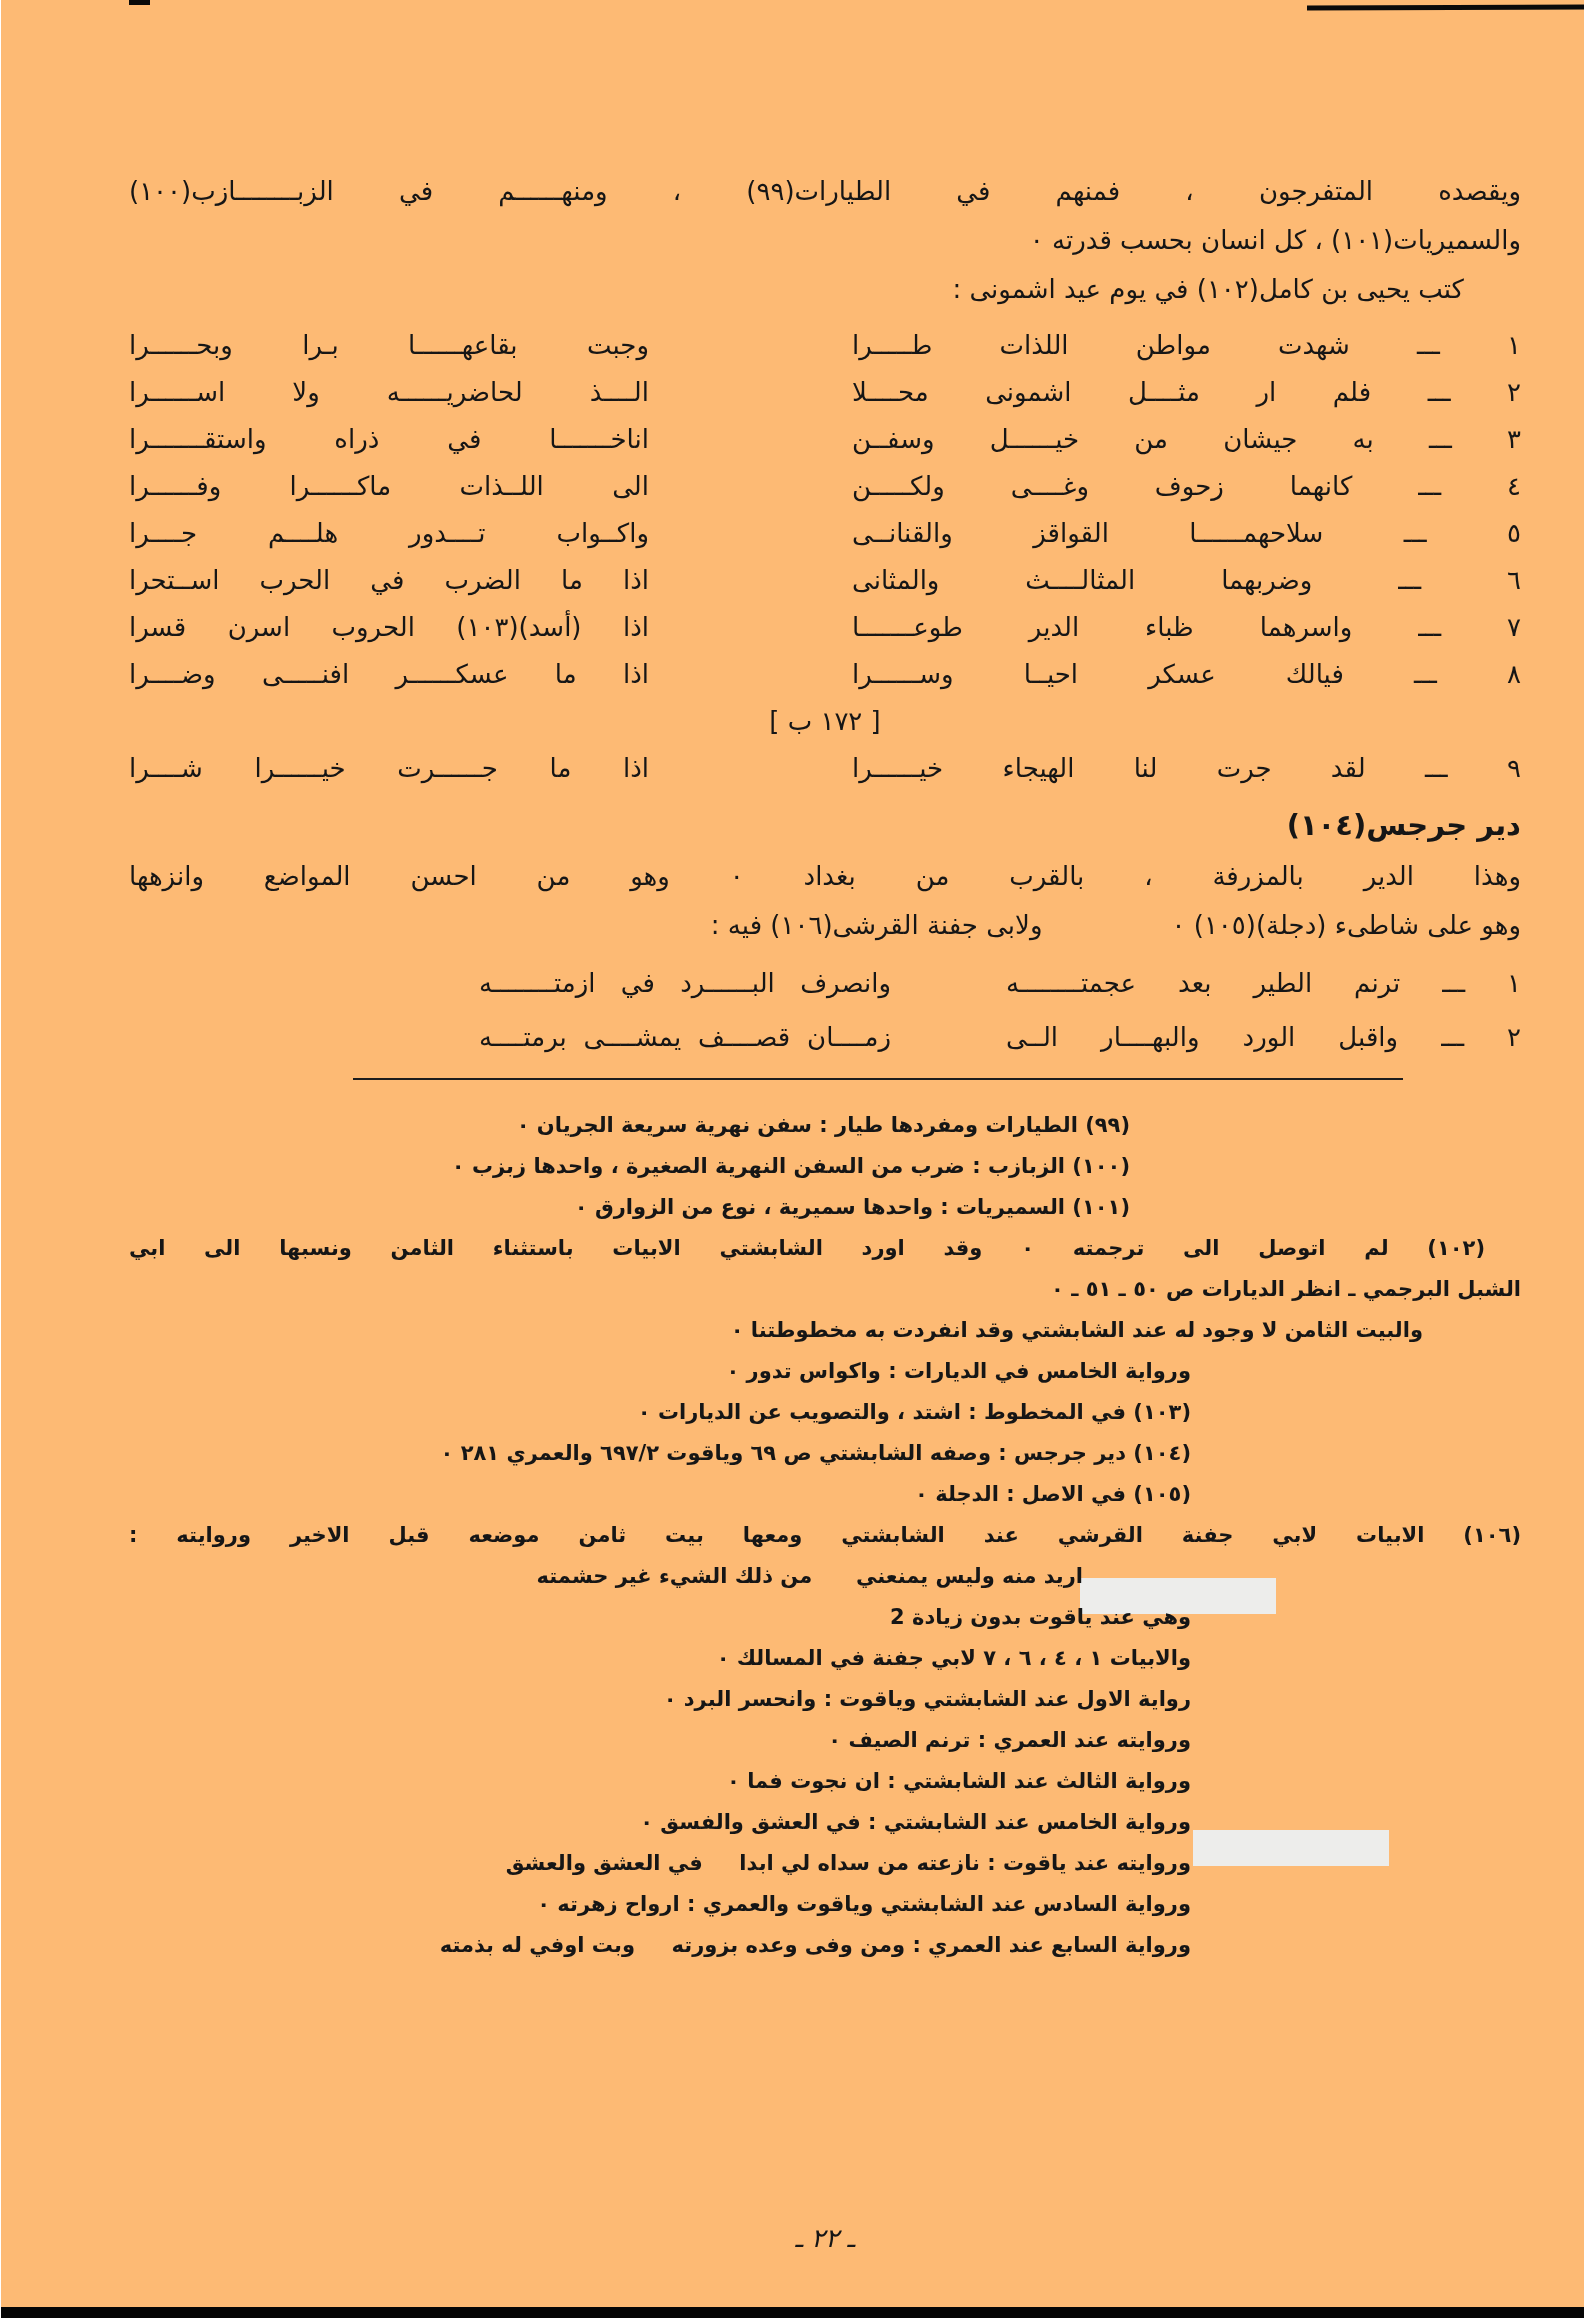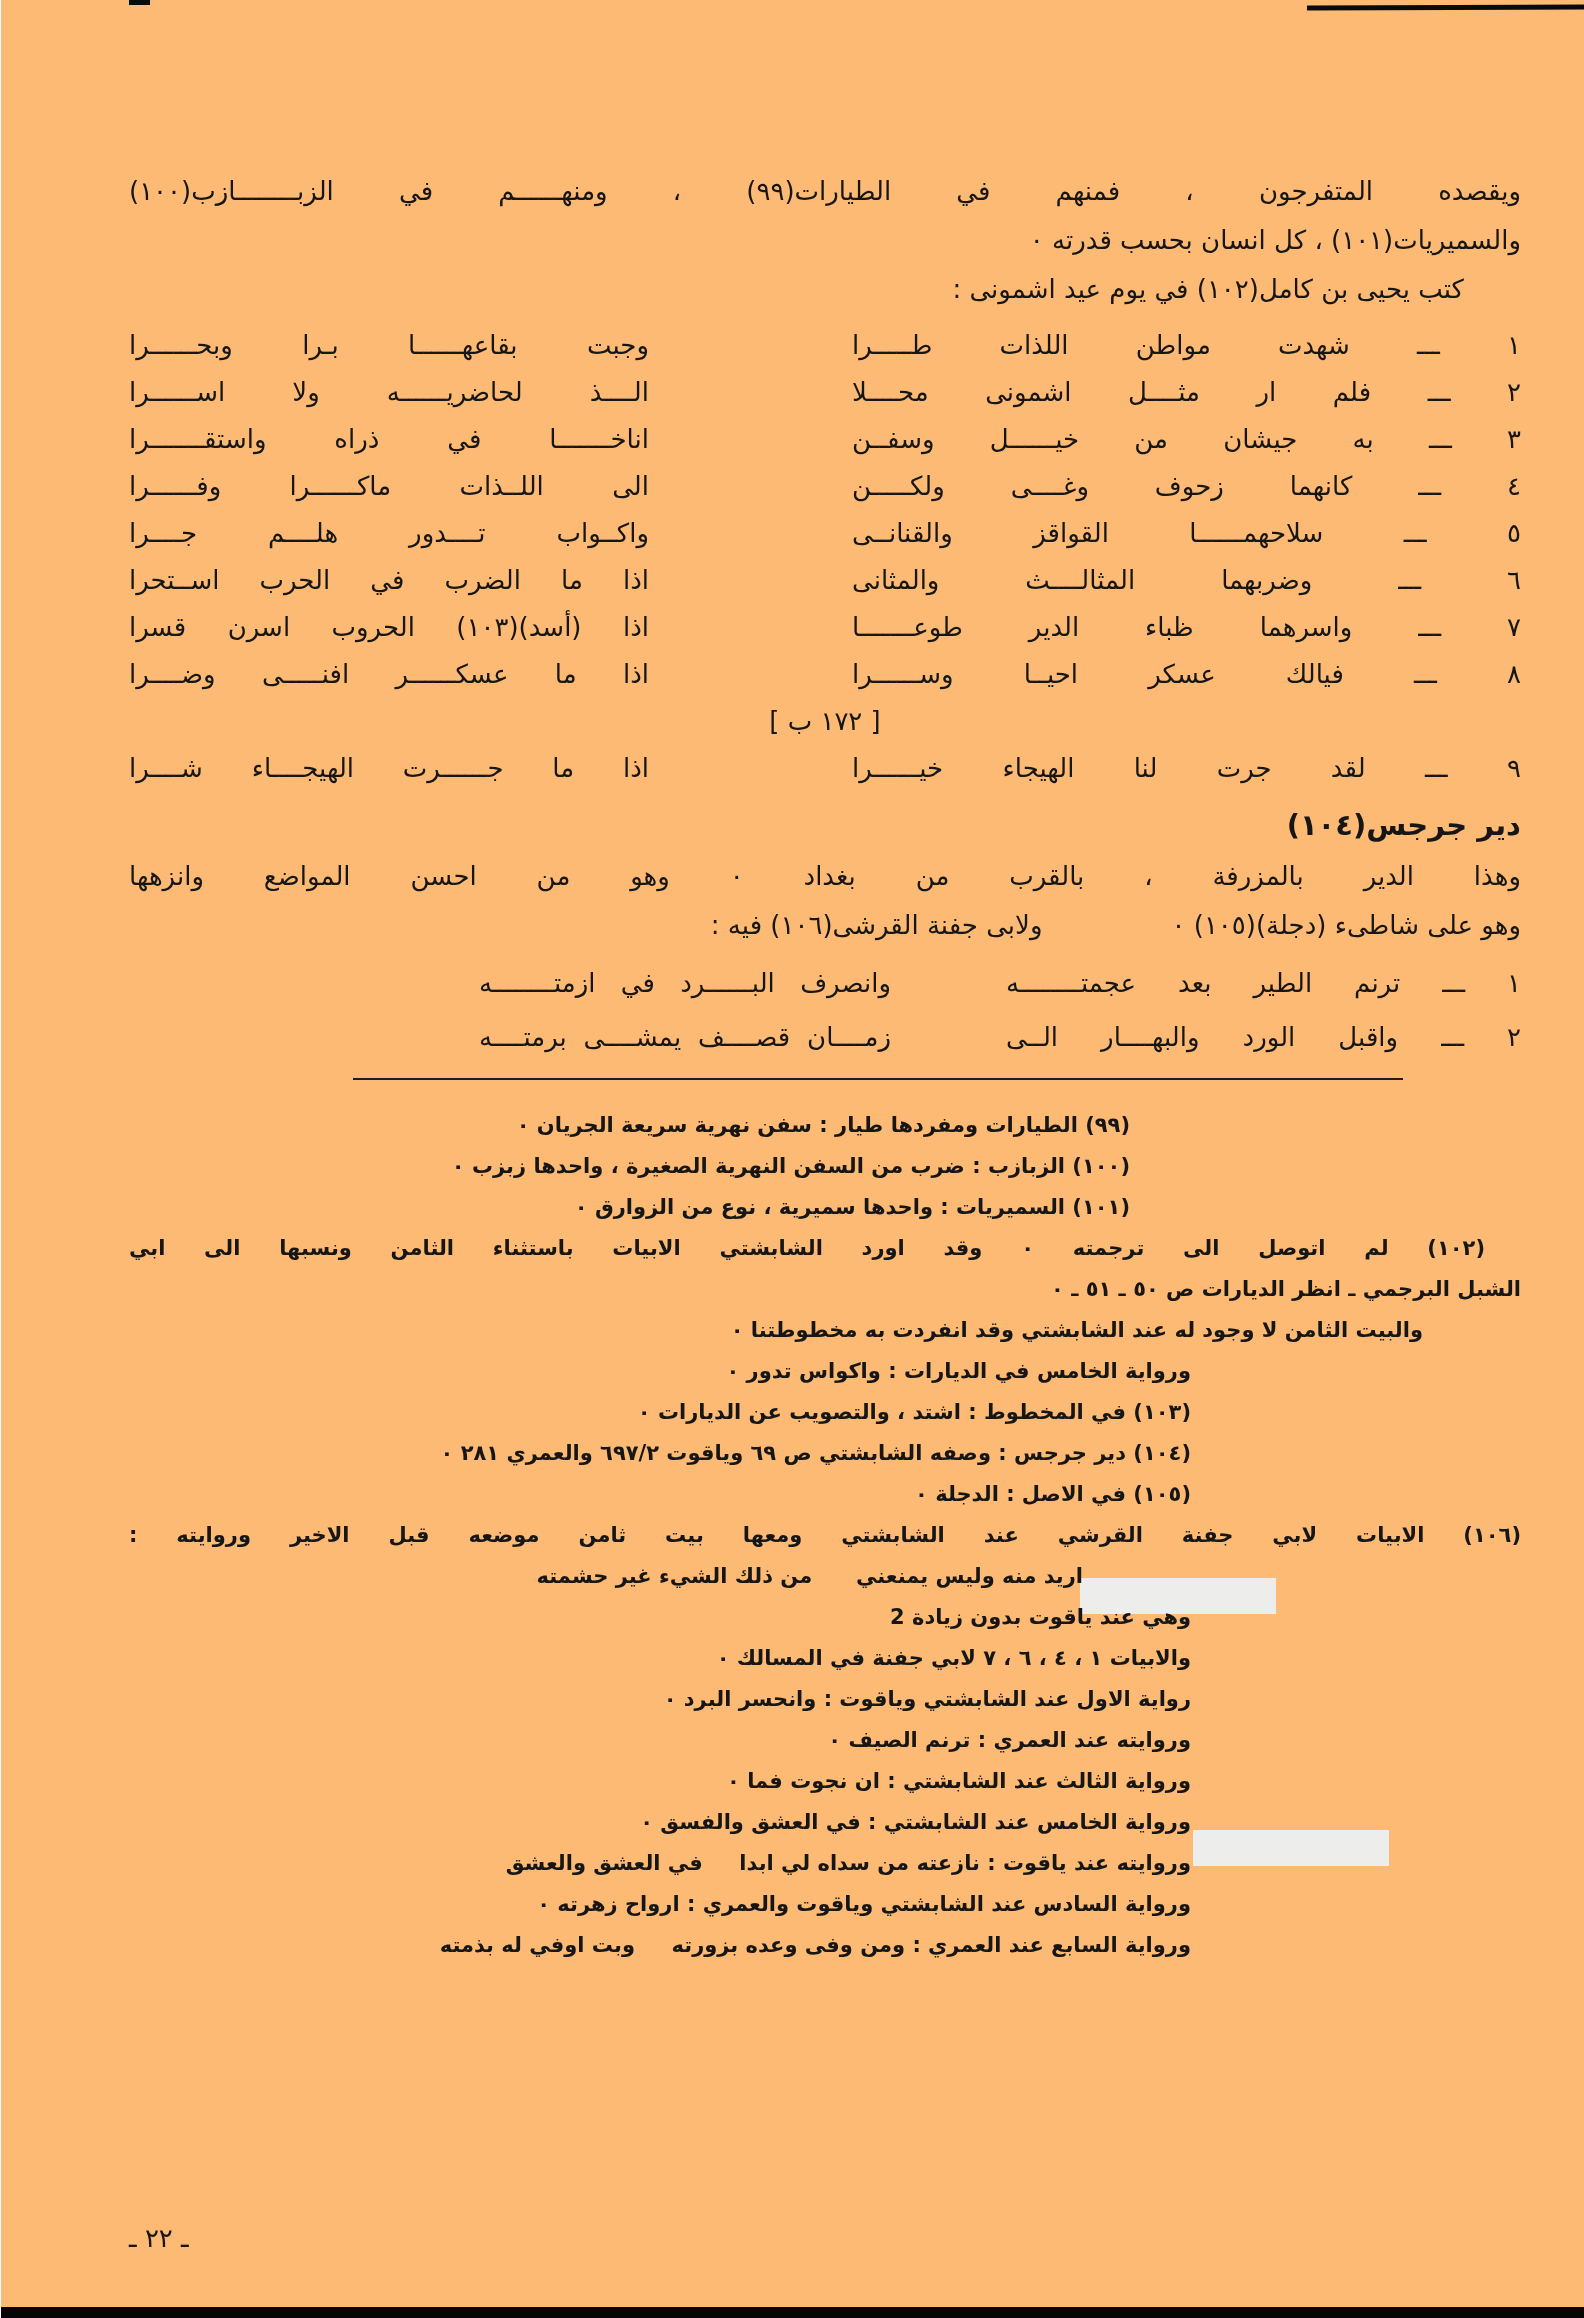--- a/index.html
+++ b/index.html
@@ -49,21 +49,21 @@
   .footnotes { margin-top: 25px; font-size: 21px; font-weight: bold; }
   .fn { line-height: 41px; white-space: nowrap; text-align: right; }
   .fn.stretch { white-space: normal; }
   .fn-0 { margin-right: 0; }
   .fn-a { margin-right: 391px; }
   .fn-b { margin-right: 98px; }
   .fn-c { margin-right: 330px; }
   .fn-d { margin-right: 438px; }
   .fn-e { margin-right: 36px; }
 
-  .pagenum { margin-top: 257px; text-align: left; font-size: 26px; }
+  .pagenum { margin-top: 257px; text-align: center; font-size: 26px; font-style: italic; }
 </style>
 </head>
 <body>
 
 <div class="page">
   <div class="edge-top-right"></div>
   <div class="edge-top-left"></div>
   <div class="smudge s1"></div>
   <div class="smudge s2"></div>
 
@@ -114,21 +114,21 @@
         <span class="hemi hr"><span class="vnum">٨ ـــ</span> <span>فيالك عسكر احيــا وســــــرا</span></span>
         <span class="hemi hl">اذا ما عسكــــــر افنـــــى وضــــرا</span>
       </div>
 
       <div class="folio-row">
         <span dir="ltr">[ ١٧٢ ب ]</span>
       </div>
 
       <div class="vrow">
         <span class="hemi hr"><span class="vnum">٩ ـــ</span> <span>لقد جرت لنا الهيجاء خيــــــرا</span></span>
-        <span class="hemi hl">اذا ما جــــــرت الهيجــــاء شــــرا</span>
+        <span class="hemi hl">اذا ما جــــــرت خيــــــرا شــــرا</span>
       </div>
 
     </div>
 
     <div class="heading">دير جرجس(١٠٤)</div>
 
     <div class="line stretch">وهذا الدير بالمزرفة ، بالقرب من بغداد ٠ وهو من احسن المواضع وانزهها</div>
     <div class="line para2">
       <span>وهو على شاطىء (دجلة)(١٠٥) ٠</span>
       <span class="b">ولابى جفنة القرشى(١٠٦) فيه :</span>

